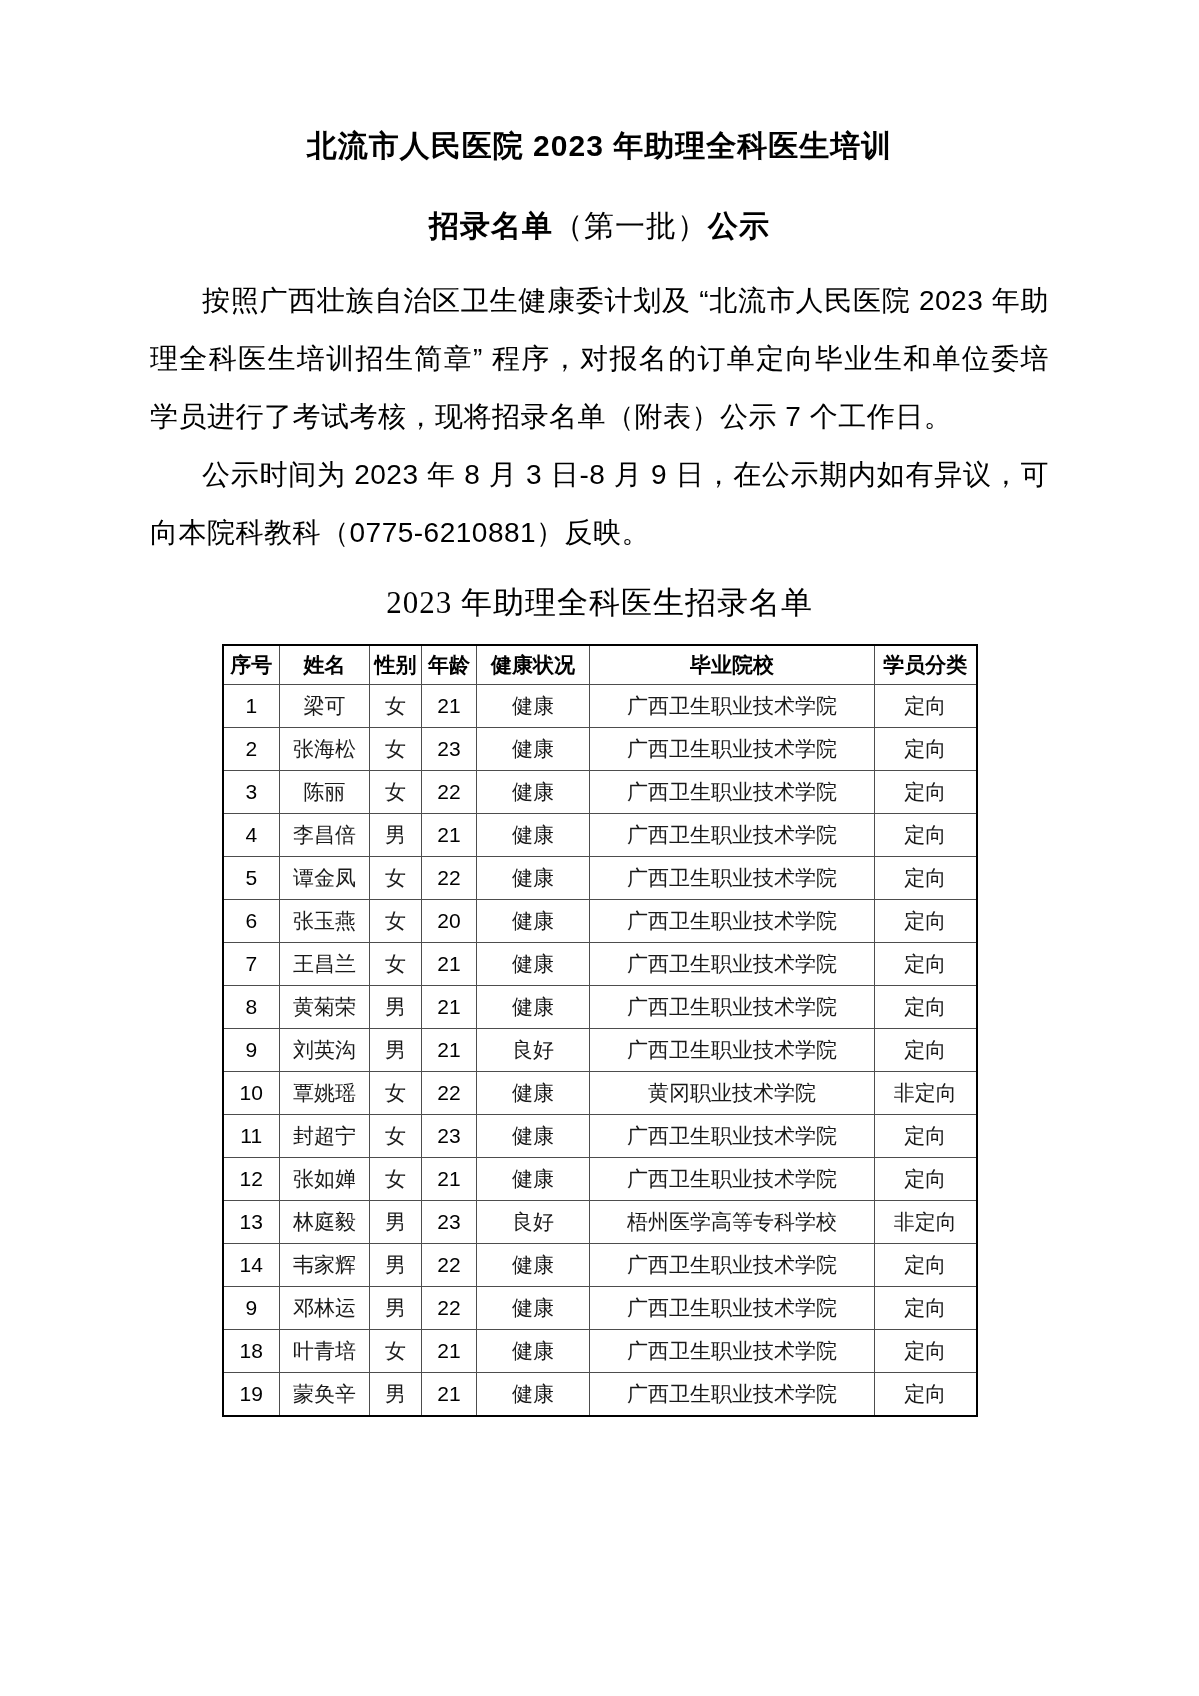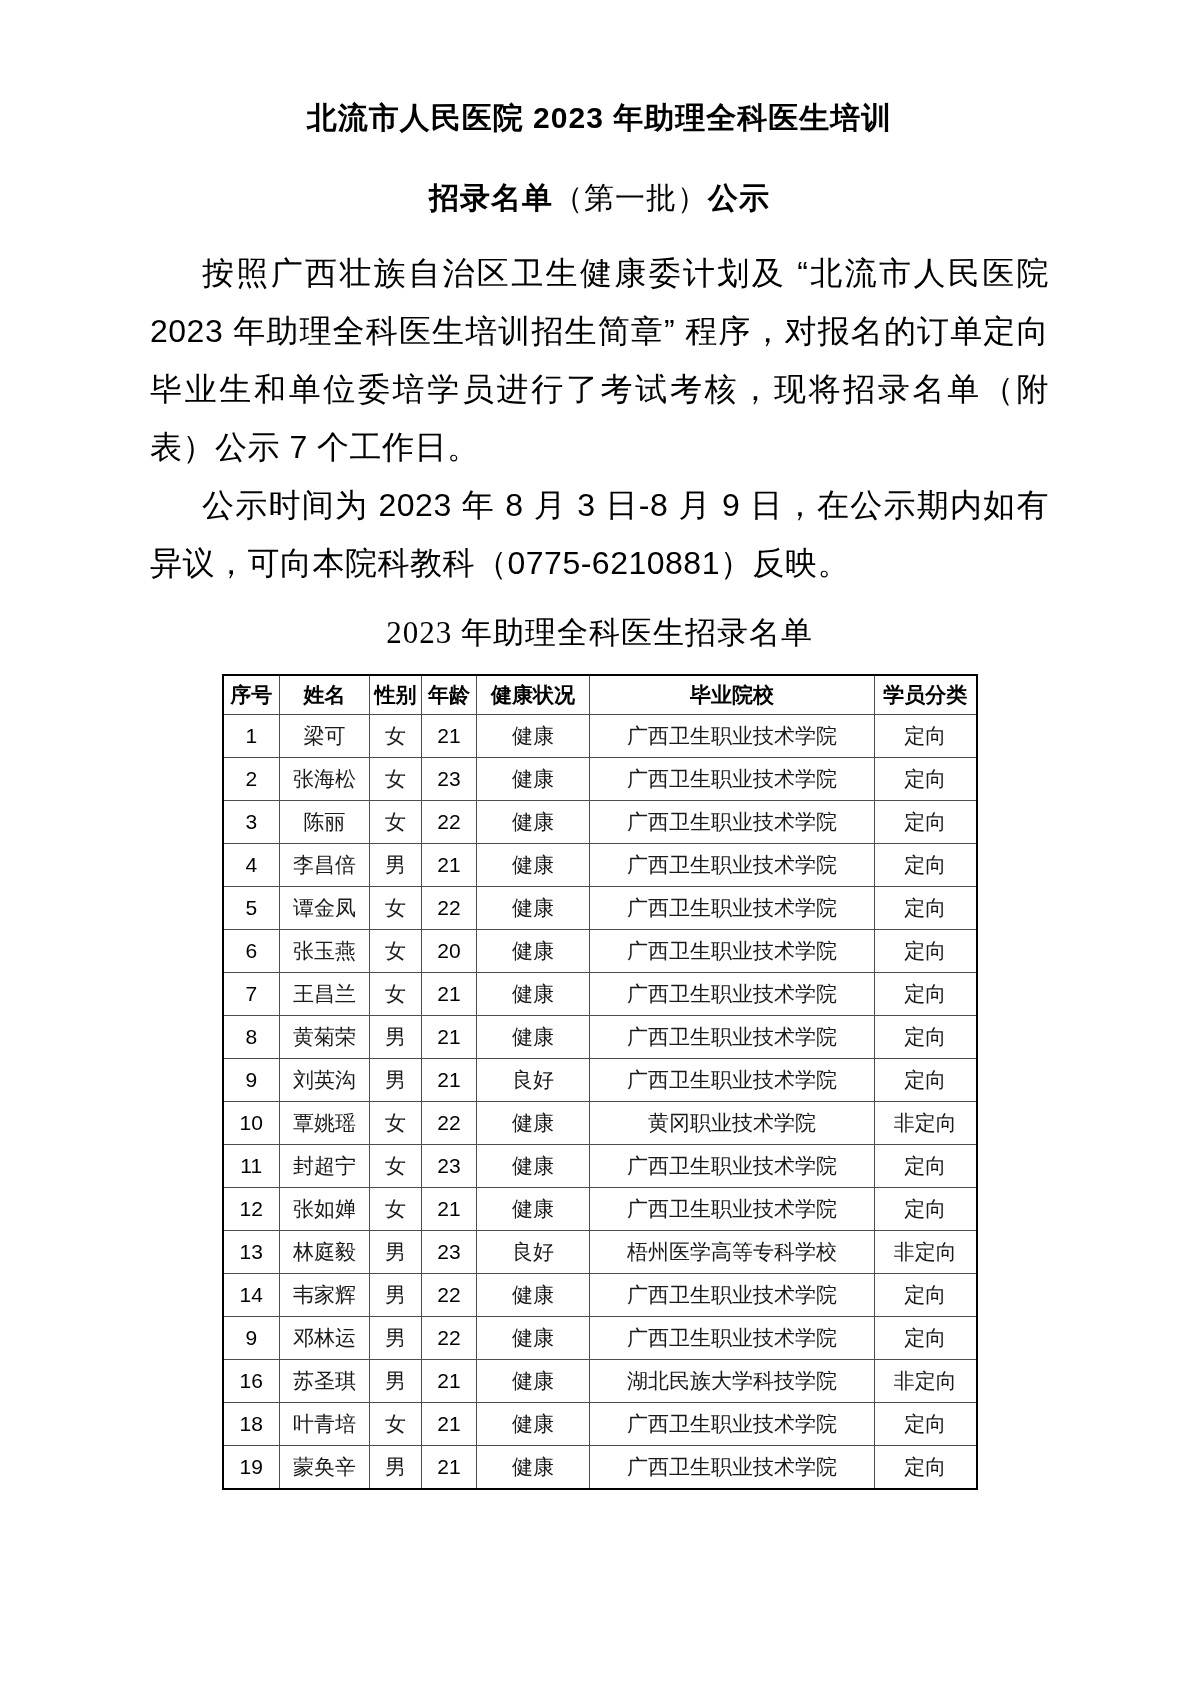--- a/index.html
+++ b/index.html
@@ -1,32 +1,32 @@
 <!DOCTYPE html>
 <html><head>
 <meta charset="utf-8">
 <style>
   html, body { margin: 0; padding: 0; background: #ffffff; }
   body {
     width: 1199px; height: 1696px;
     font-family: "Liberation Sans", sans-serif;
     color: #000; -webkit-font-smoothing: antialiased;
   }
-  .page { padding: 100px 150px 0 150px; box-sizing: border-box; }
+  .page { padding: 100px 150px 0 150px; box-sizing: border-box; margin-top: 28px; }
   .doc-title {
     font-size: 30px; font-weight: bold; text-align: center;
     margin: 0; line-height: 36px; letter-spacing: 1px;
   }
   .doc-title.line1 { margin-bottom: 44px; }
   .doc-title .paren {
     font-family: Liberation Serif, serif;
     font-weight: normal;
   }
   .body-para {
-    font-size: 32px; line-height: 58px; margin: 0;
+    font-size: 28px; line-height: 58px; margin: 0;
     text-indent: 52px; text-align: justify; letter-spacing: 0.5px;
   }
   .body-para.first { margin-top: 28px; }
   .table-title {
     font-family: "Liberation Serif", serif;
     font-size: 31px; font-weight: normal; text-align: center;
     margin: 24px 0 0 0; line-height: 34px; letter-spacing: 1px;
   }
   table.recruit {
     width: 754px; margin: 24px auto 0 auto;
@@ -225,29 +225,20 @@
         <tr>
           <td>9</td>
           <td>邓林运</td>
           <td>男</td>
           <td>22</td>
           <td>健康</td>
           <td>广西卫生职业技术学院</td>
           <td>定向</td>
         </tr>
         <tr>
-          <td>16</td>
-          <td>苏圣琪</td>
-          <td>男</td>
-          <td>21</td>
-          <td>健康</td>
-          <td>湖北民族大学科技学院</td>
-          <td>非定向</td>
-        </tr>
-        <tr>
           <td>18</td>
           <td>叶青培</td>
           <td>女</td>
           <td>21</td>
           <td>健康</td>
           <td>广西卫生职业技术学院</td>
           <td>定向</td>
         </tr>
         <tr>
           <td>19</td>

